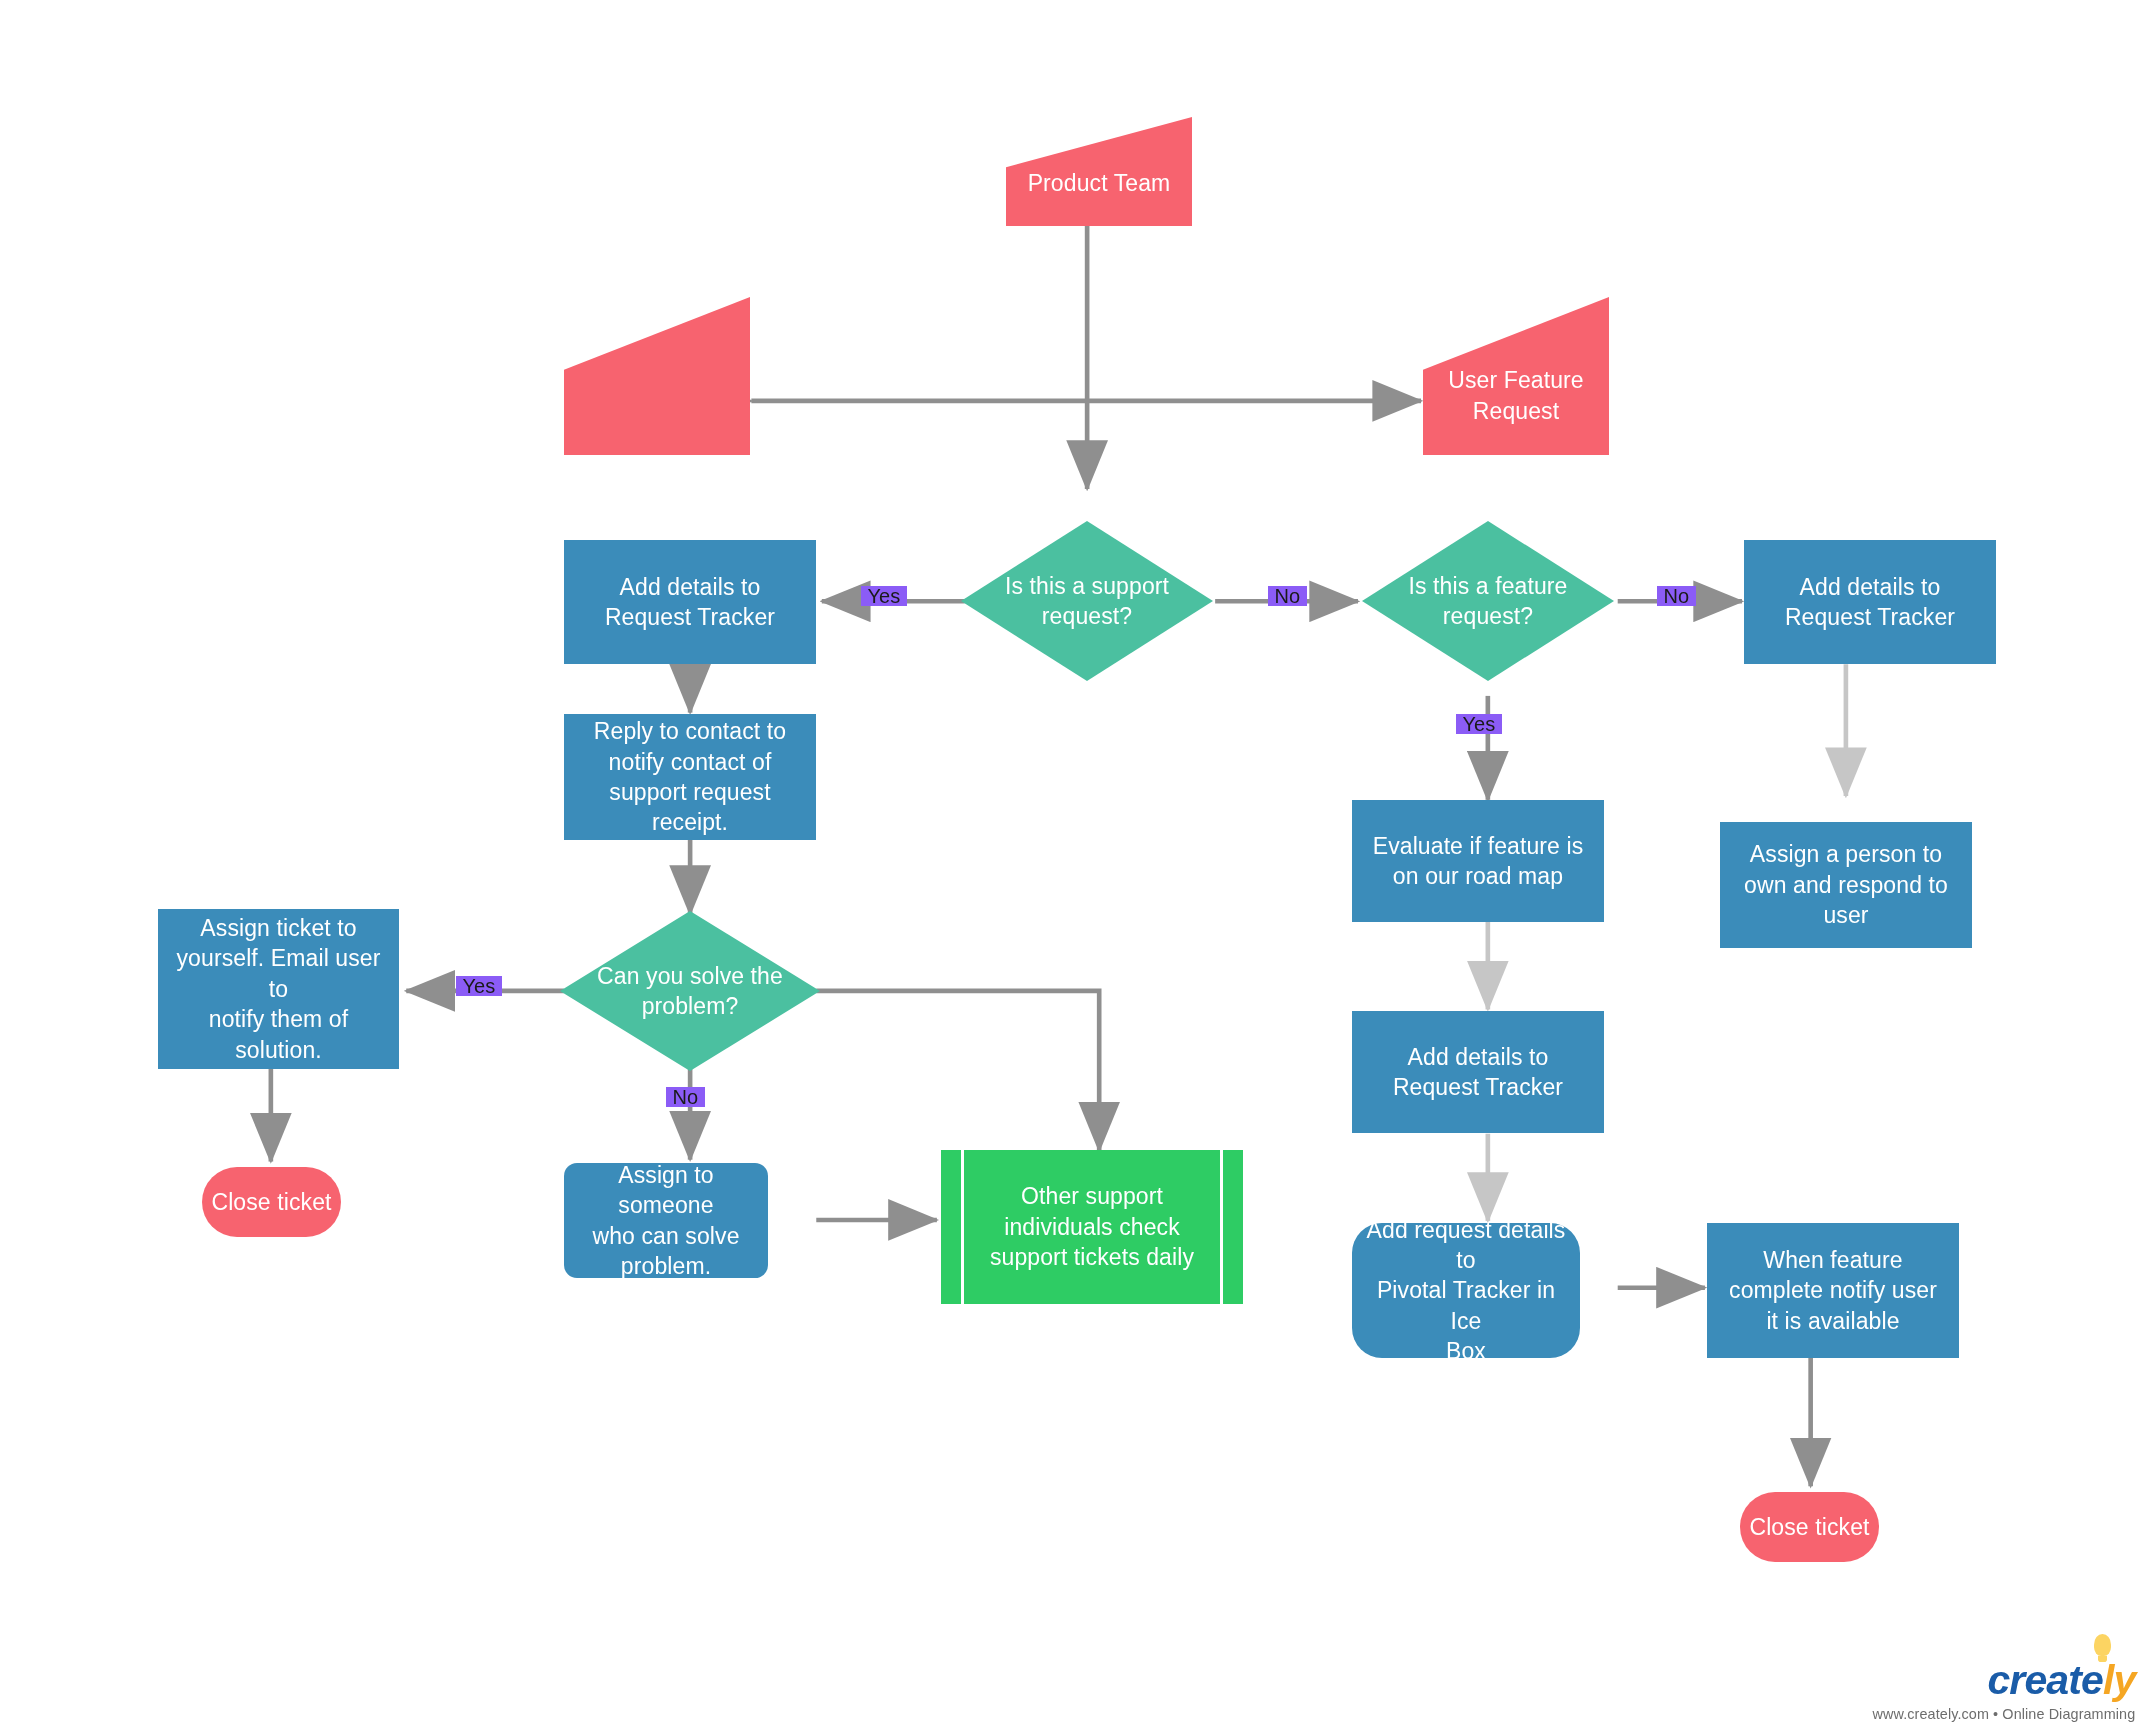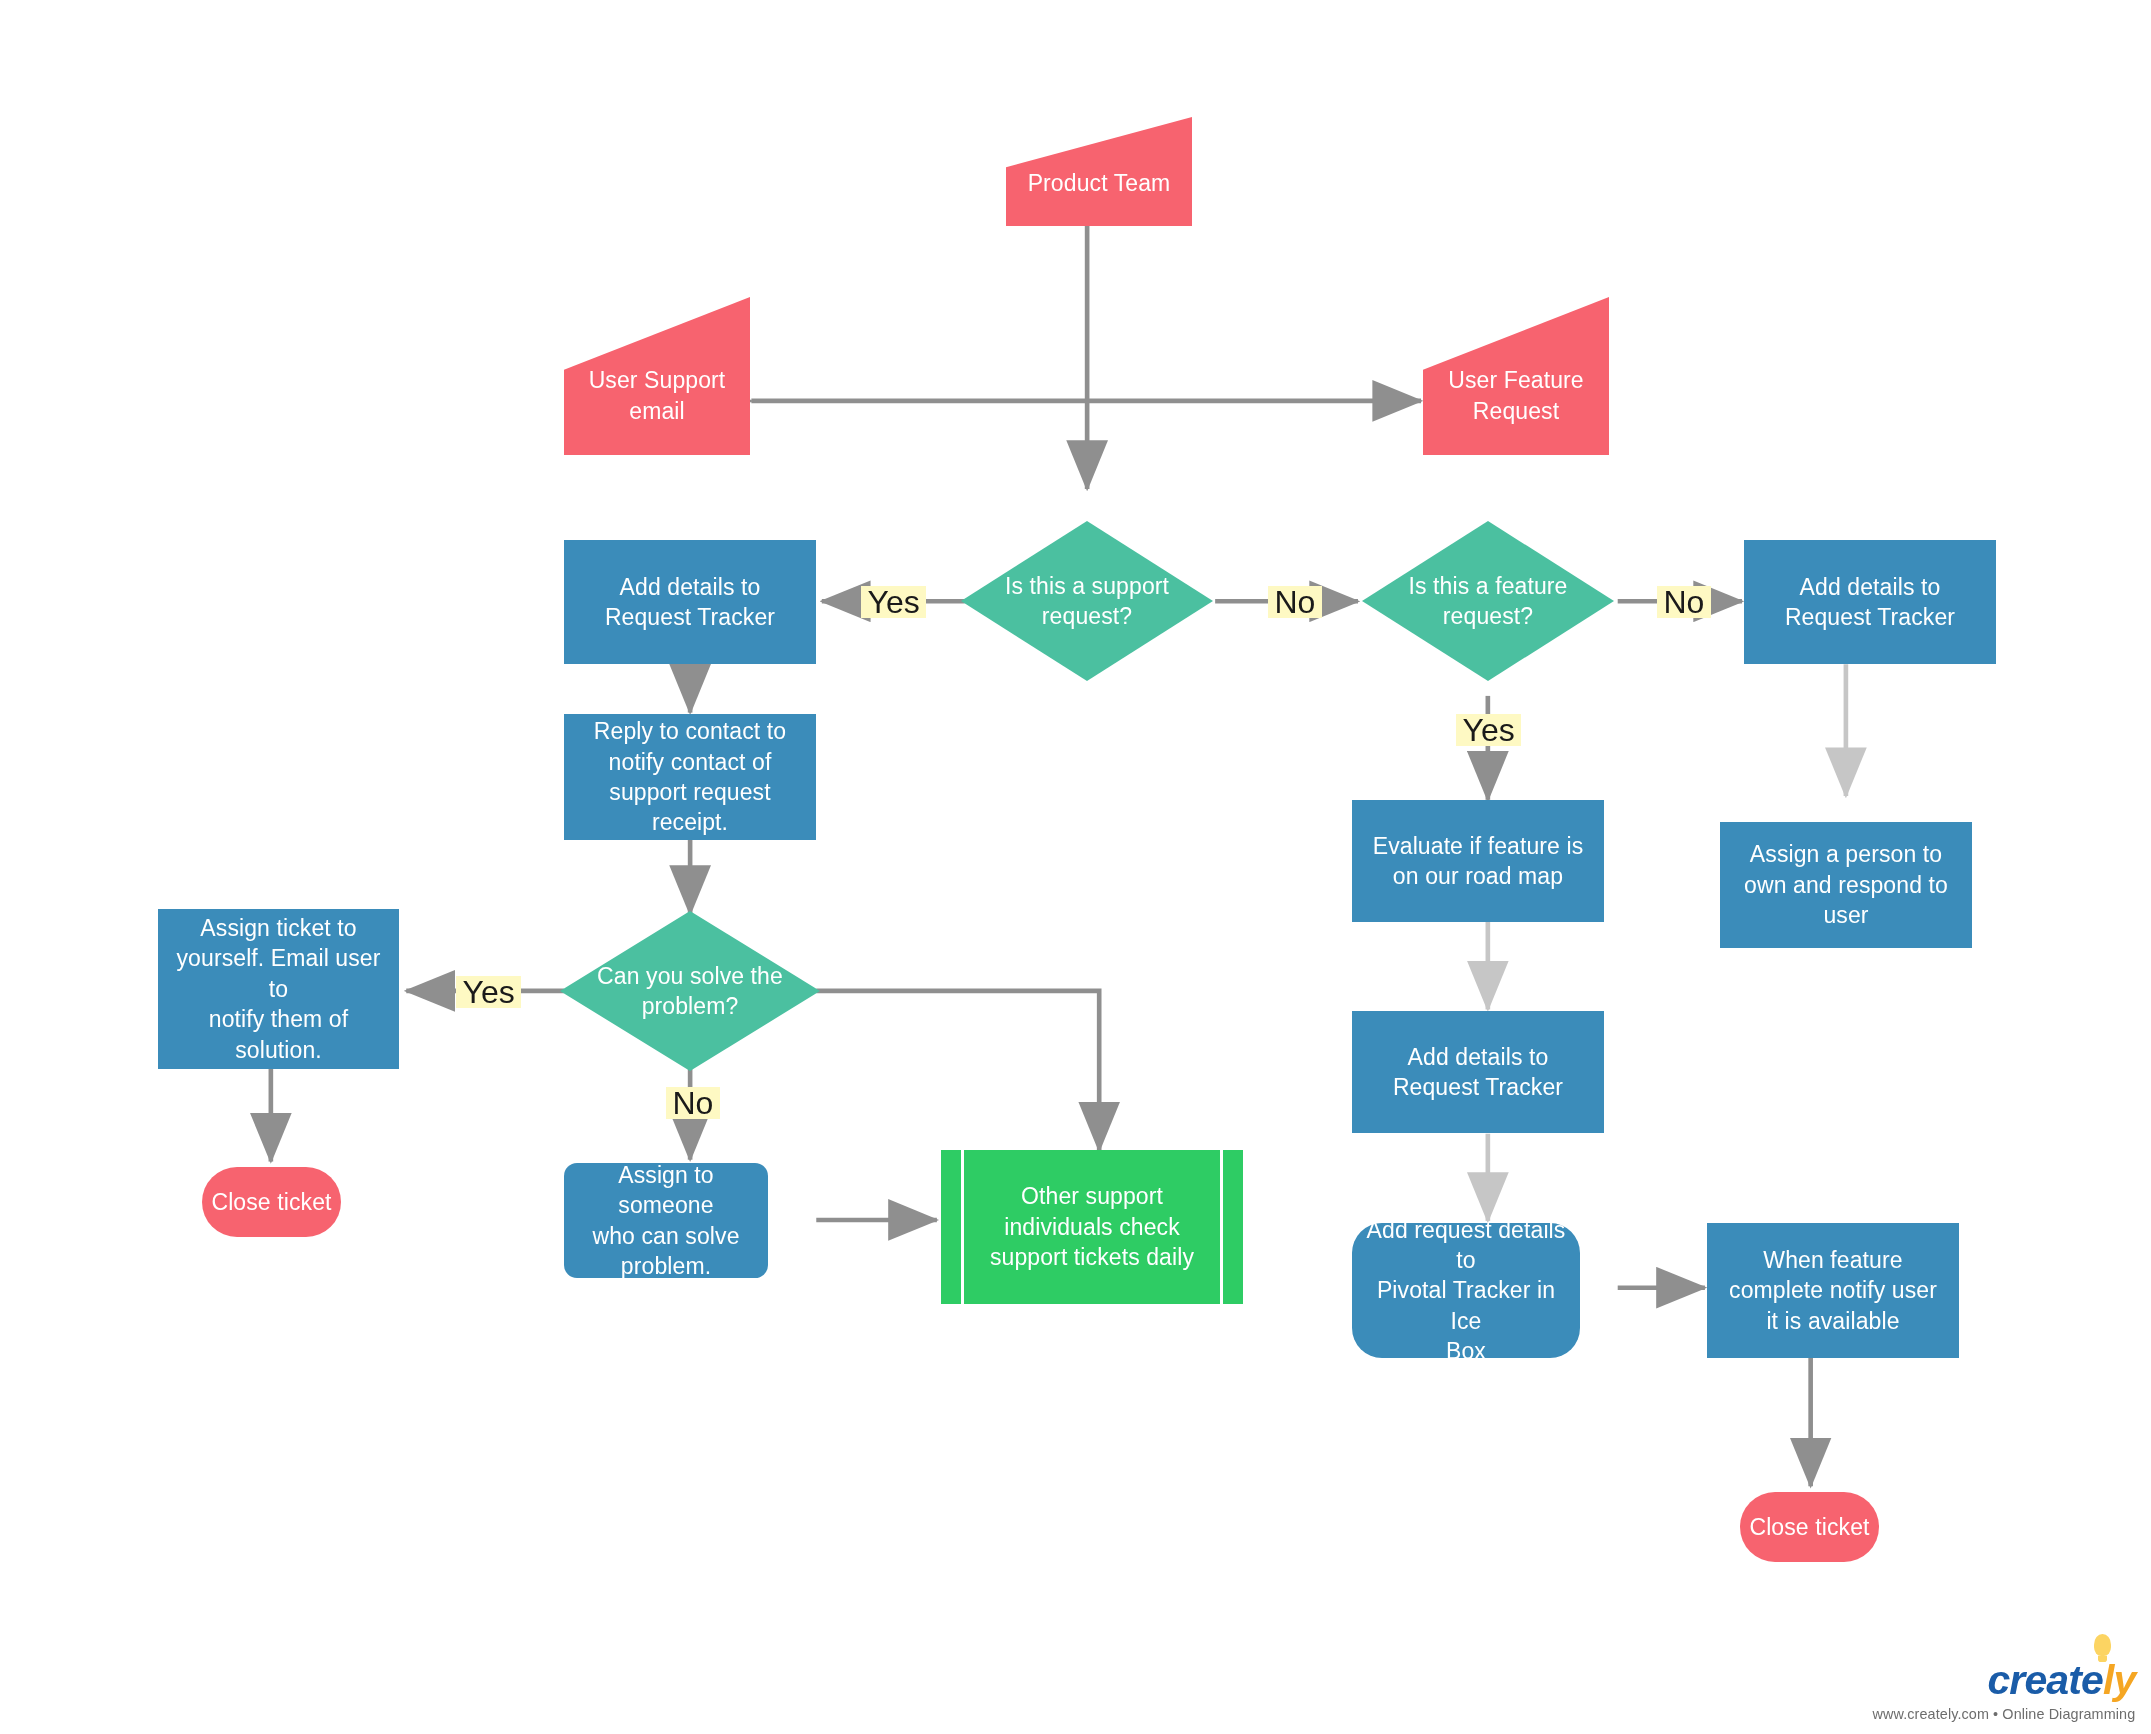--- a/index.html
+++ b/index.html
@@ -98,23 +98,23 @@
   }
   .node-decision .dia-label {
     position: relative;
     z-index: 2;
     width: 74%;
     text-align: center;
   }
   
   .edge-label {
     position: absolute;
-    font-size: 32px;
+    font-size: 20px;
     color: #1a1a1a;
-    background: #fef9c3;
+    background: #8b5cf6;
     padding: 0 6.5px;
     line-height: 1;
     white-space: nowrap;
   }
   
   #logo {
     position: absolute;
     right: 16.7px;
     bottom: 13px;
     text-align: right;
@@ -216,22 +216,20 @@
     </g>
   </svg>
 
   <div class="node node-banner" style="left:1006px; top:117px; width:186px; height:109px;">
     <span class="banner-bg"></span>
     <span class="banner-label">Product Team</span>
   </div>
 
   <div class="node node-banner" style="left:564px; top:297px; width:186px; height:158px;">
     <span class="banner-bg"></span>
-    <span class="banner-label" style="padding-top:39px;">User Support
-email</span>
   </div>
 
   <div class="node node-banner" style="left:1423px; top:297px; width:186px; height:158px;">
     <span class="banner-bg"></span>
     <span class="banner-label" style="padding-top:39px;">User Feature
 Request</span>
   </div>
 
   <div class="node node-decision" style="left:961px; top:521px; width:252px; height:160px;">
     <span class="dia-bg"></span>

